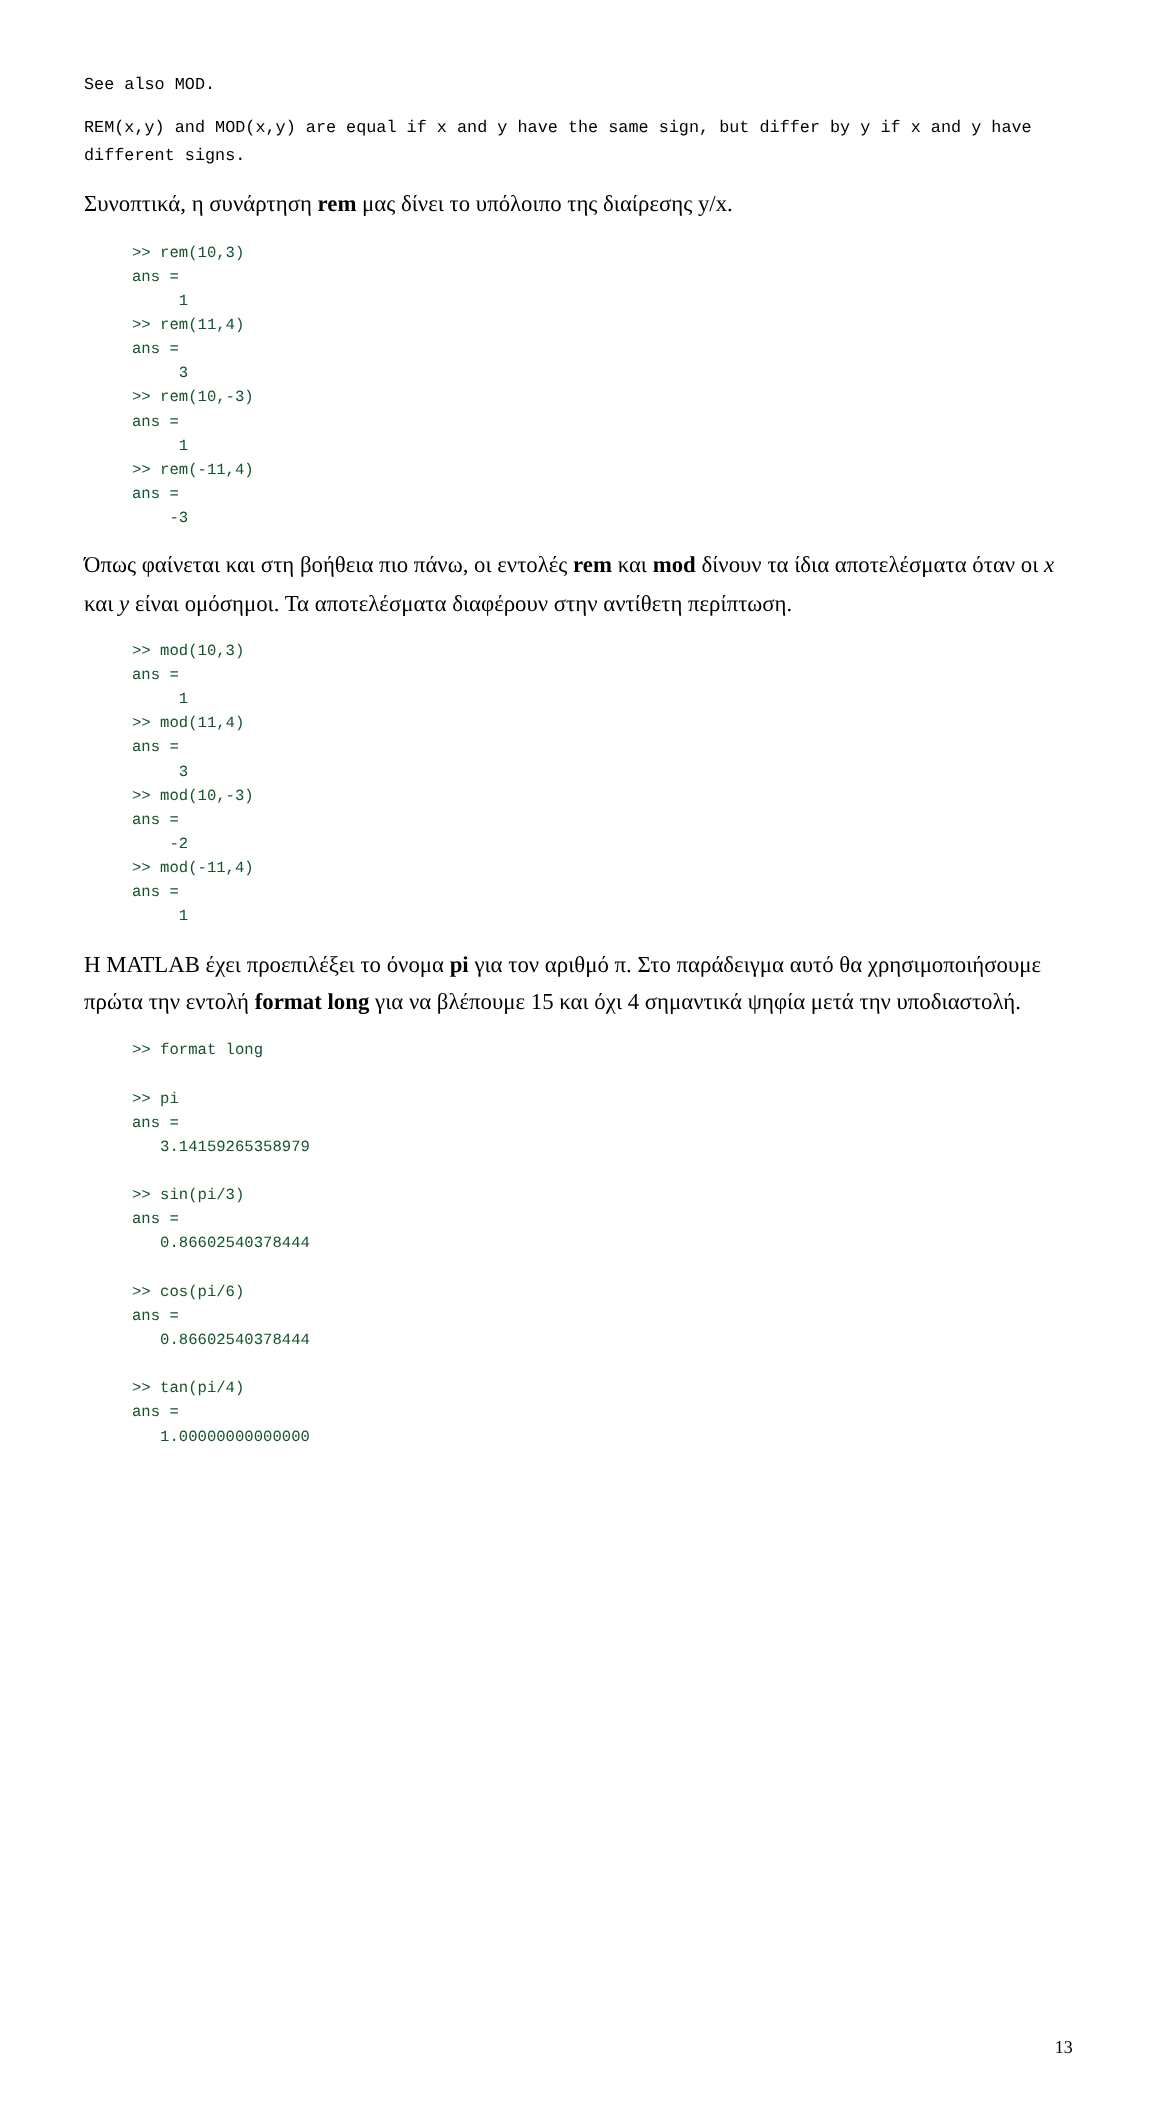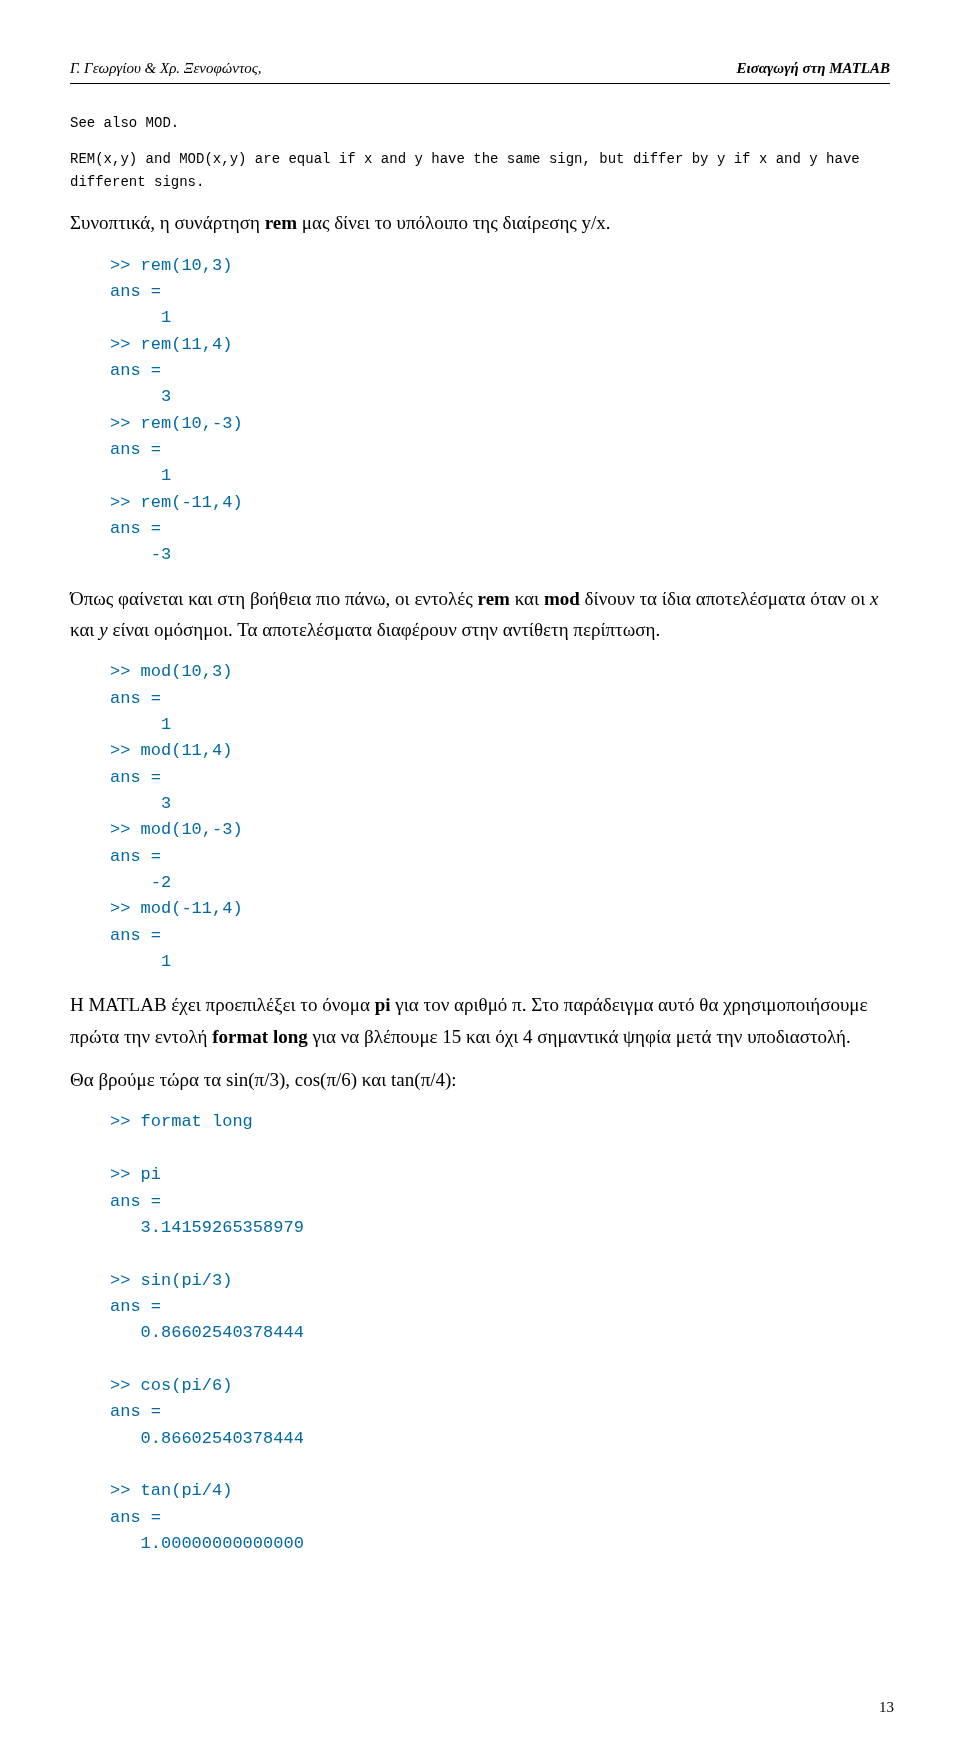--- a/index.html
+++ b/index.html
@@ -36,24 +36,24 @@
       font-size: 15.5px;
       line-height: 1.6;
       margin-bottom: 14px;
     }
     .mono {
       font-family: "Courier New", Courier, monospace;
       font-size: 14px;
     }
     .code-block {
       font-family: "Courier New", Courier, monospace;
-      font-size: 17px;
+      font-size: 13px;
       line-height: 1.55;
       margin: 14px 0 14px 40px;
-      color: #0369a1;
+      color: #14532d;
     }
     .section-heading {
       font-size: 16px;
       font-weight: bold;
       margin: 20px 0 10px 0;
     }
     .greek-text {
       font-size: 19px;
       line-height: 1.65;
       margin-bottom: 12px;
@@ -63,24 +63,20 @@
       bottom: 40px;
       right: 66px;
       font-size: 15px;
     }
   </style>
 </head>
 <body>
 
 <div class="page">
 
-  <div class="header">
-    <span class="header-left">Γ. Γεωργίου &amp; Χρ. Ξενοφώντος,</span>
-    <span class="header-right">Εισαγωγή στη MATLAB</span>
-  </div>
 
   <div class="body-text mono">See also MOD.</div>
 
   <div class="body-text mono">
     <span>REM(x,y) and MOD(x,y) are equal if x and y have the same sign, but differ by y if x and y have different signs.</span>
   </div>
 
   <div class="greek-text">
     Συνοπτικά, η συνάρτηση <strong>rem</strong> μας δίνει το υπόλοιπο της διαίρεσης y/x.
   </div>
@@ -117,21 +113,20 @@
     &gt;&gt; mod(-11,4)<br>
     ans =<br>
     &nbsp;&nbsp;&nbsp;&nbsp;&nbsp;1
   </div>
 
 
   <div class="greek-text">
     Η MATLAB έχει προεπιλέξει το όνομα <strong>pi</strong> για τον αριθμό π. Στο παράδειγμα αυτό θα χρησιμοποιήσουμε πρώτα την εντολή <strong>format long</strong> για να βλέπουμε 15 και όχι 4 σημαντικά ψηφία μετά την υποδιαστολή.
   </div>
 
-  <div class="greek-text">Θα βρούμε τώρα τα sin(π/3), cos(π/6) και tan(π/4):</div>
 
   <div class="code-block">
     &gt;&gt; format long<br>
     <br>
     &gt;&gt; pi<br>
     ans =<br>
     &nbsp;&nbsp;&nbsp;3.14159265358979<br>
     <br>
     &gt;&gt; sin(pi/3)<br>
     ans =<br>

